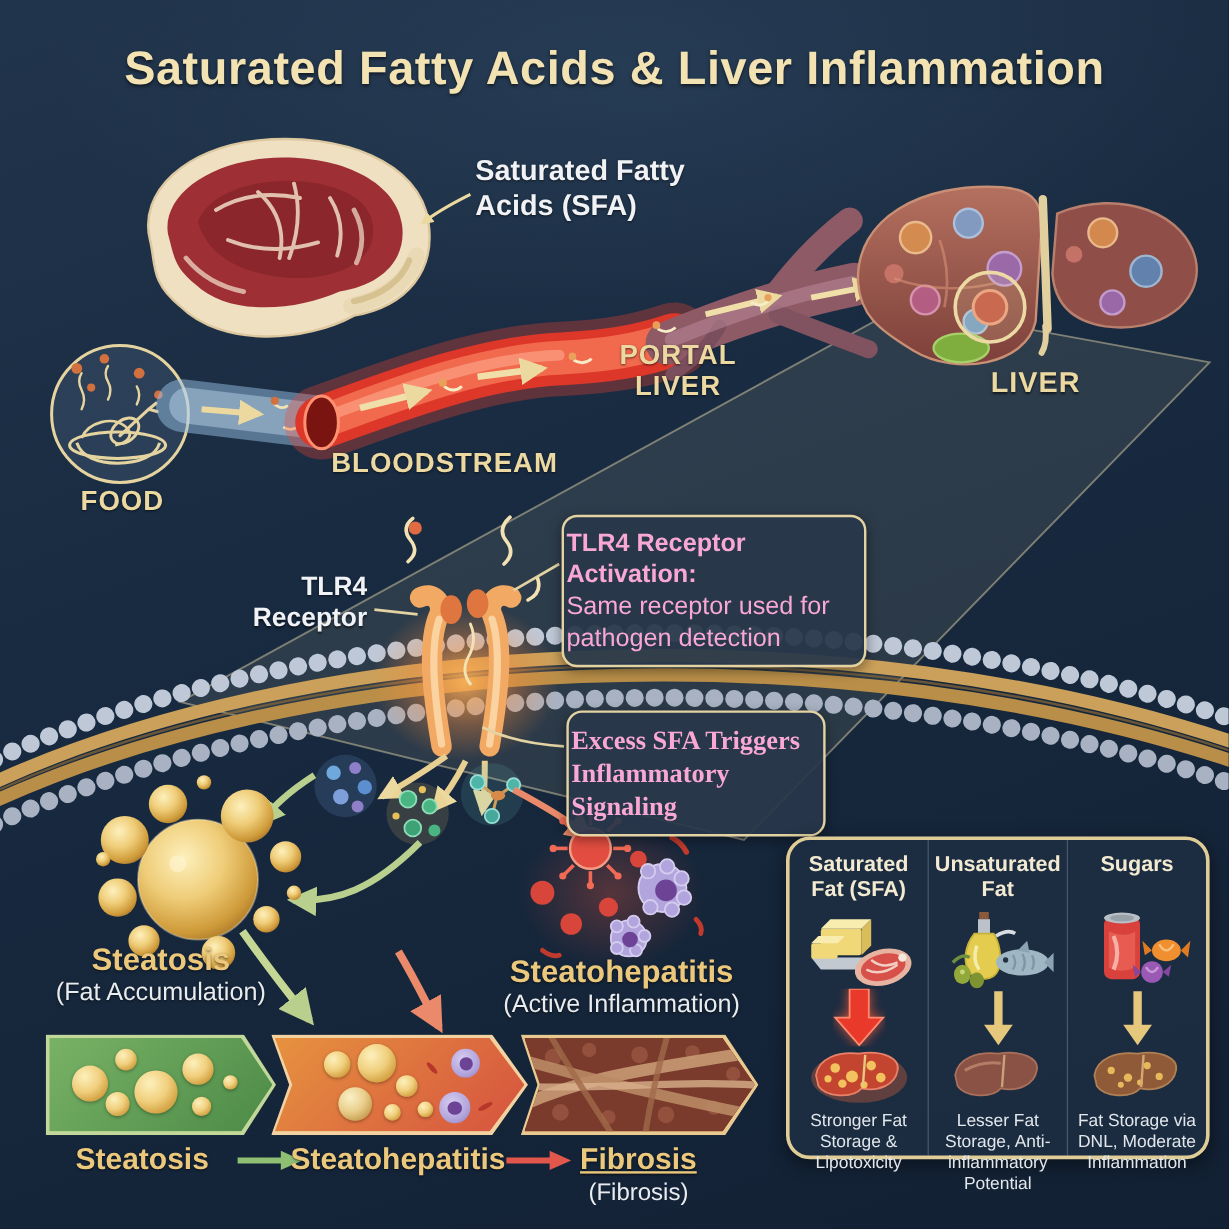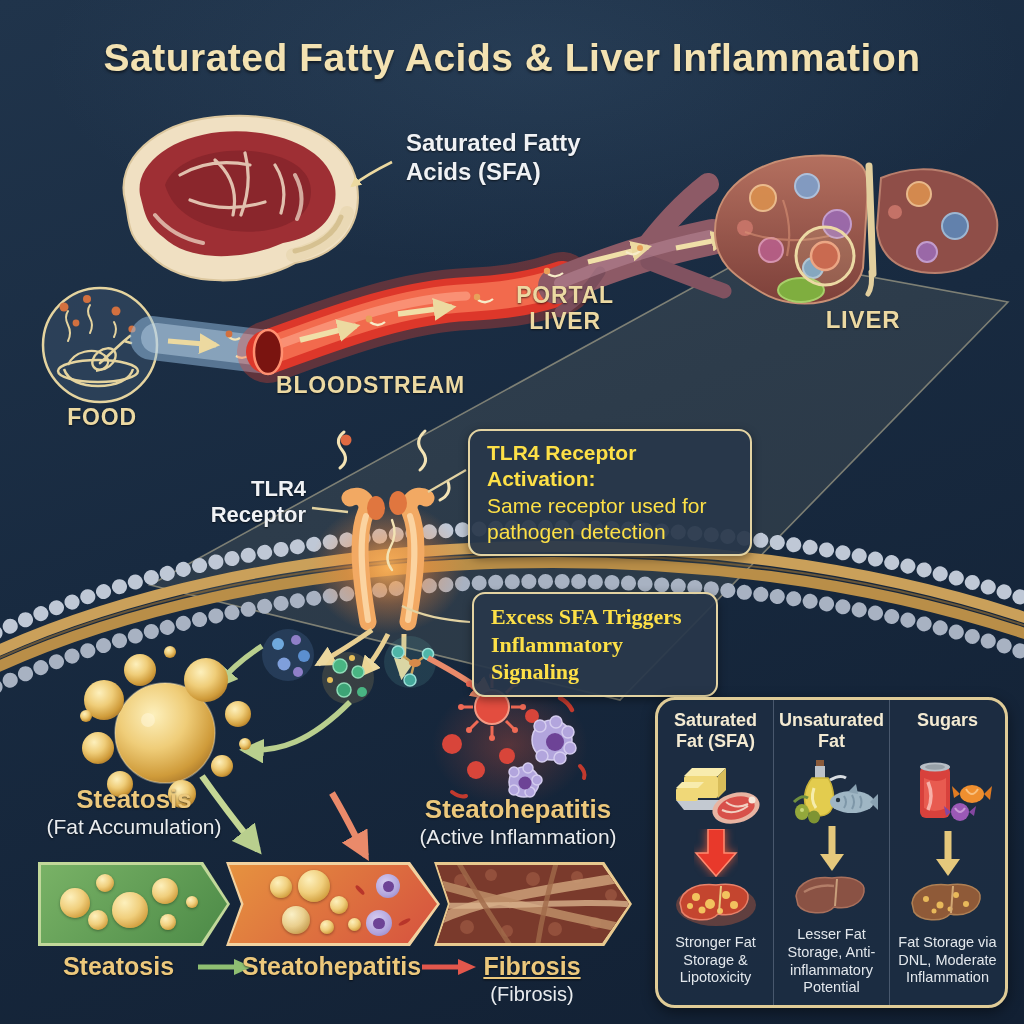--- a/index.html
+++ b/index.html
@@ -14,29 +14,29 @@
   .title{
     left:0;top:36px;width:1024px;text-align:center;
     font-size:39px;font-weight:bold;color:#f3e2b2;letter-spacing:.5px;
     text-shadow:0 2px 3px rgba(0,0,0,.55);
   }
   .flow-label{
     font-weight:bold;color:#ecd9a2;letter-spacing:.8px;text-align:center;
     text-shadow:0 1px 2px rgba(0,0,0,.6);font-size:23px;line-height:1.15;
   }
   .white-label{color:#f0f2f5;font-weight:600;text-shadow:0 1px 2px rgba(0,0,0,.6);}
-  .sfa-label{left:406px;top:128px;width:175px;font-size:24px;line-height:1.22;}
+  .sfa-label{left:396px;top:128px;width:175px;font-size:24px;line-height:1.22;}
   .food-label{left:52px;top:404px;width:100px;}
   .bloodstream-label{left:276px;top:372px;width:180px;}
   .portalvein-label{left:503px;top:282px;width:124px;}
   .liver-label{left:818px;top:306px;width:90px;font-size:24px;}
   .tlr4-label{left:206px;top:476px;width:100px;font-size:22px;line-height:1.2;text-align:right;}
   .callout{
     background:rgba(40,55,74,.93);border:2px solid #e3d3a2;border-radius:13px;
-    padding:9px 17px;color:#fde047;box-shadow:0 3px 10px rgba(0,0,0,.4);
+    padding:9px 2px;color:#f9a8d4;box-shadow:0 3px 10px rgba(0,0,0,.4);
   }
   .callout1{left:468px;top:429px;width:246px;font-size:21px;line-height:1.25;}
   .callout1 .c-title{font-weight:bold;}
   .callout2{left:472px;top:592px;width:208px;font-size:22px;line-height:1.25;font-weight:bold;font-family:Liberation Serif, serif;}
   .outcome{text-align:center;}
   .outcome .o-title{font-size:26px;font-weight:bold;color:#ecc87c;text-shadow:0 1px 2px rgba(0,0,0,.6);}
   .outcome .o-sub{font-size:21px;color:#e9ecef;text-shadow:0 1px 2px rgba(0,0,0,.6);}
   .steatosis-label{left:44px;top:784px;width:180px;}
   .steatohep-label{left:418px;top:794px;width:200px;}
   
@@ -61,21 +61,21 @@
   .pcell{position:absolute;border-radius:50%;
     background:radial-gradient(circle at 40% 35%,#d7cdf0 0%,#b2a5dd 60%,#8d7cc0 100%);}
   .pcell:after{content:"";position:absolute;left:28%;top:30%;width:45%;height:45%;
     border-radius:50%;background:#6d4396;}
   .sliver{position:absolute;background:#b8352a;border-radius:45%;}
   .prog-label{position:absolute;top:952px;text-align:center;font-size:25px;font-weight:bold;
     color:#ecc87c;text-shadow:0 1px 2px rgba(0,0,0,.6);}
   .prog-sub{position:absolute;top:983px;text-align:center;font-size:20px;color:#e9ecef;}
   
   .panel{
-    left:655px;top:697px;width:353px;height:311px;box-sizing:border-box;
+    left:655px;top:697px;width:353px;height:269px;box-sizing:border-box;
     border:3px solid #e0cc97;border-radius:20px;background:rgba(29,45,67,.9);
     display:flex;box-shadow:0 4px 14px rgba(0,0,0,.45);
   }
   .pcol{flex:1;display:flex;flex-direction:column;align-items:center;
     padding:10px 5px 8px 5px;min-width:0;}
   .pcol + .pcol{border-left:1px solid rgba(190,205,225,.28);}
   .pcol .phead{font-size:18px;font-weight:bold;color:#f3ead2;text-align:center;
     line-height:1.15;min-height:44px;}
   .pcol .picons{height:74px;display:flex;align-items:center;justify-content:center;}
   .pcol .parrow{height:50px;display:flex;align-items:center;justify-content:center;}

